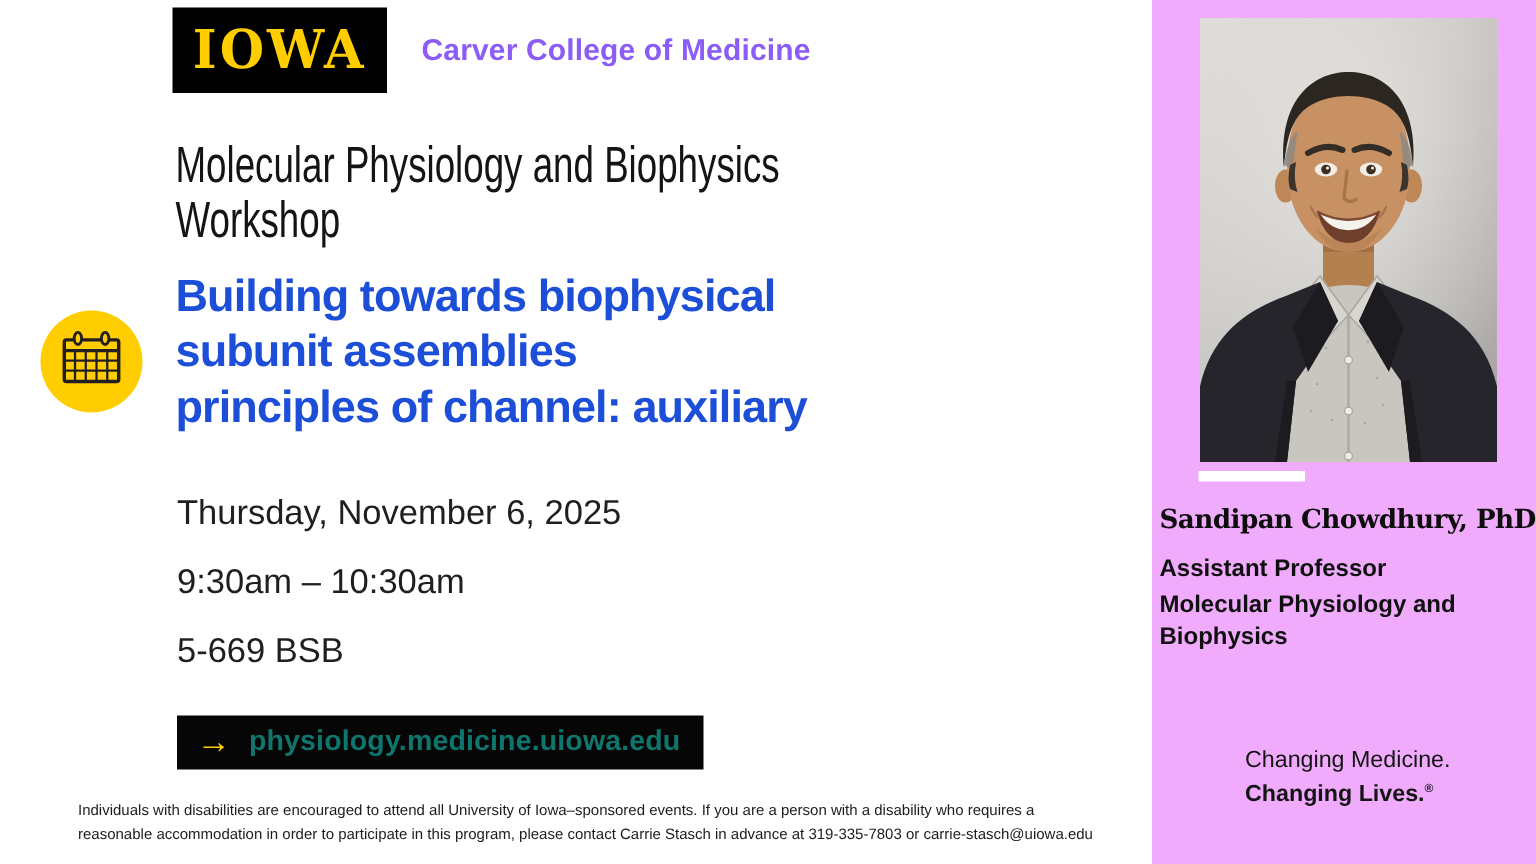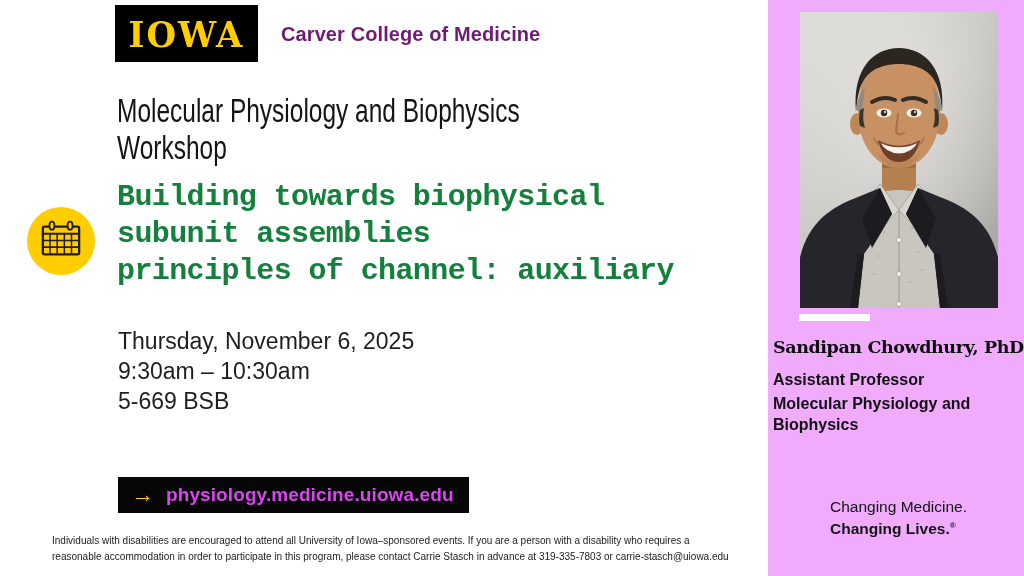--- a/index.html
+++ b/index.html
@@ -17,55 +17,55 @@
   .logo-block {
     position: absolute; left: 115px; top: 5px; width: 143px; height: 57px;
     background: #000000; display: flex; align-items: center; justify-content: center;
   }
   .logo-text {
     font-family: "DejaVu Serif", serif; font-weight: 800; font-size: 34px;
     color: #FFCD00; letter-spacing: 2px; transform: scaleY(1.05);
   }
   .college-name {
     position: absolute; left: 281px; top: 23px;
-    font-size: 20px; font-weight: 700; color: #701a75; letter-spacing: 0.1px;
+    font-size: 20px; font-weight: 700; color: #8b5cf6; letter-spacing: 0.1px;
   }
 
   .cal-badge {
     position: absolute; left: 27px; top: 207px; width: 68px; height: 68px;
     border-radius: 50%; background: #FFCD00;
     display: flex; align-items: center; justify-content: center;
   }
 
   .series-heading {
     position: absolute; left: 117px; top: 92px;
     font-size: 34px; font-weight: 500; color: #141414;
     line-height: 37px; white-space: nowrap;
     transform: scaleX(0.72); transform-origin: left top;
   }
 
   .event-title {
     position: absolute; left: 117px; top: 179px;
-    font-family: Liberation Mono, monospace; font-weight: 700; color: #15803d;
+    font-family: Liberation Sans, sans-serif; font-weight: 700; color: #1d4ed8;
     font-size: 30px; line-height: 37px; letter-spacing: -0.6px; white-space: nowrap;
   }
 
   .event-details {
     position: absolute; left: 118px; top: 328px;
-    display: flex; flex-direction: column; gap: 4px;
+    display: flex; flex-direction: column; gap: 20px;
     font-size: 23px; color: #1f1f1f; line-height: 26px;
   }
 
   .url-box {
     position: absolute; left: 118px; top: 477px; height: 36px;
     background: #060606; display: inline-flex; align-items: center;
     padding: 0 15px 0 13px; gap: 12px; cursor: pointer;
   }
   .url-arrow { color: #FFCD00; font-size: 23px; font-weight: 700; line-height: 1; margin-top: -2px; }
-  .url-text { color: #d946ef; font-size: 19px; font-weight: 700; letter-spacing: 0.1px; }
+  .url-text { color: #0f766e; font-size: 19px; font-weight: 700; letter-spacing: 0.1px; }
 
   .disclaimer {
     position: absolute; left: 52px; top: 533px;
     font-size: 10px; color: #1c1c1c; line-height: 15.5px;
     white-space: nowrap;
   }
 
   
   .gold-panel { position: absolute; left: 768px; top: 0; width: 256px; height: 576px; background: #f0abfc; }
 

